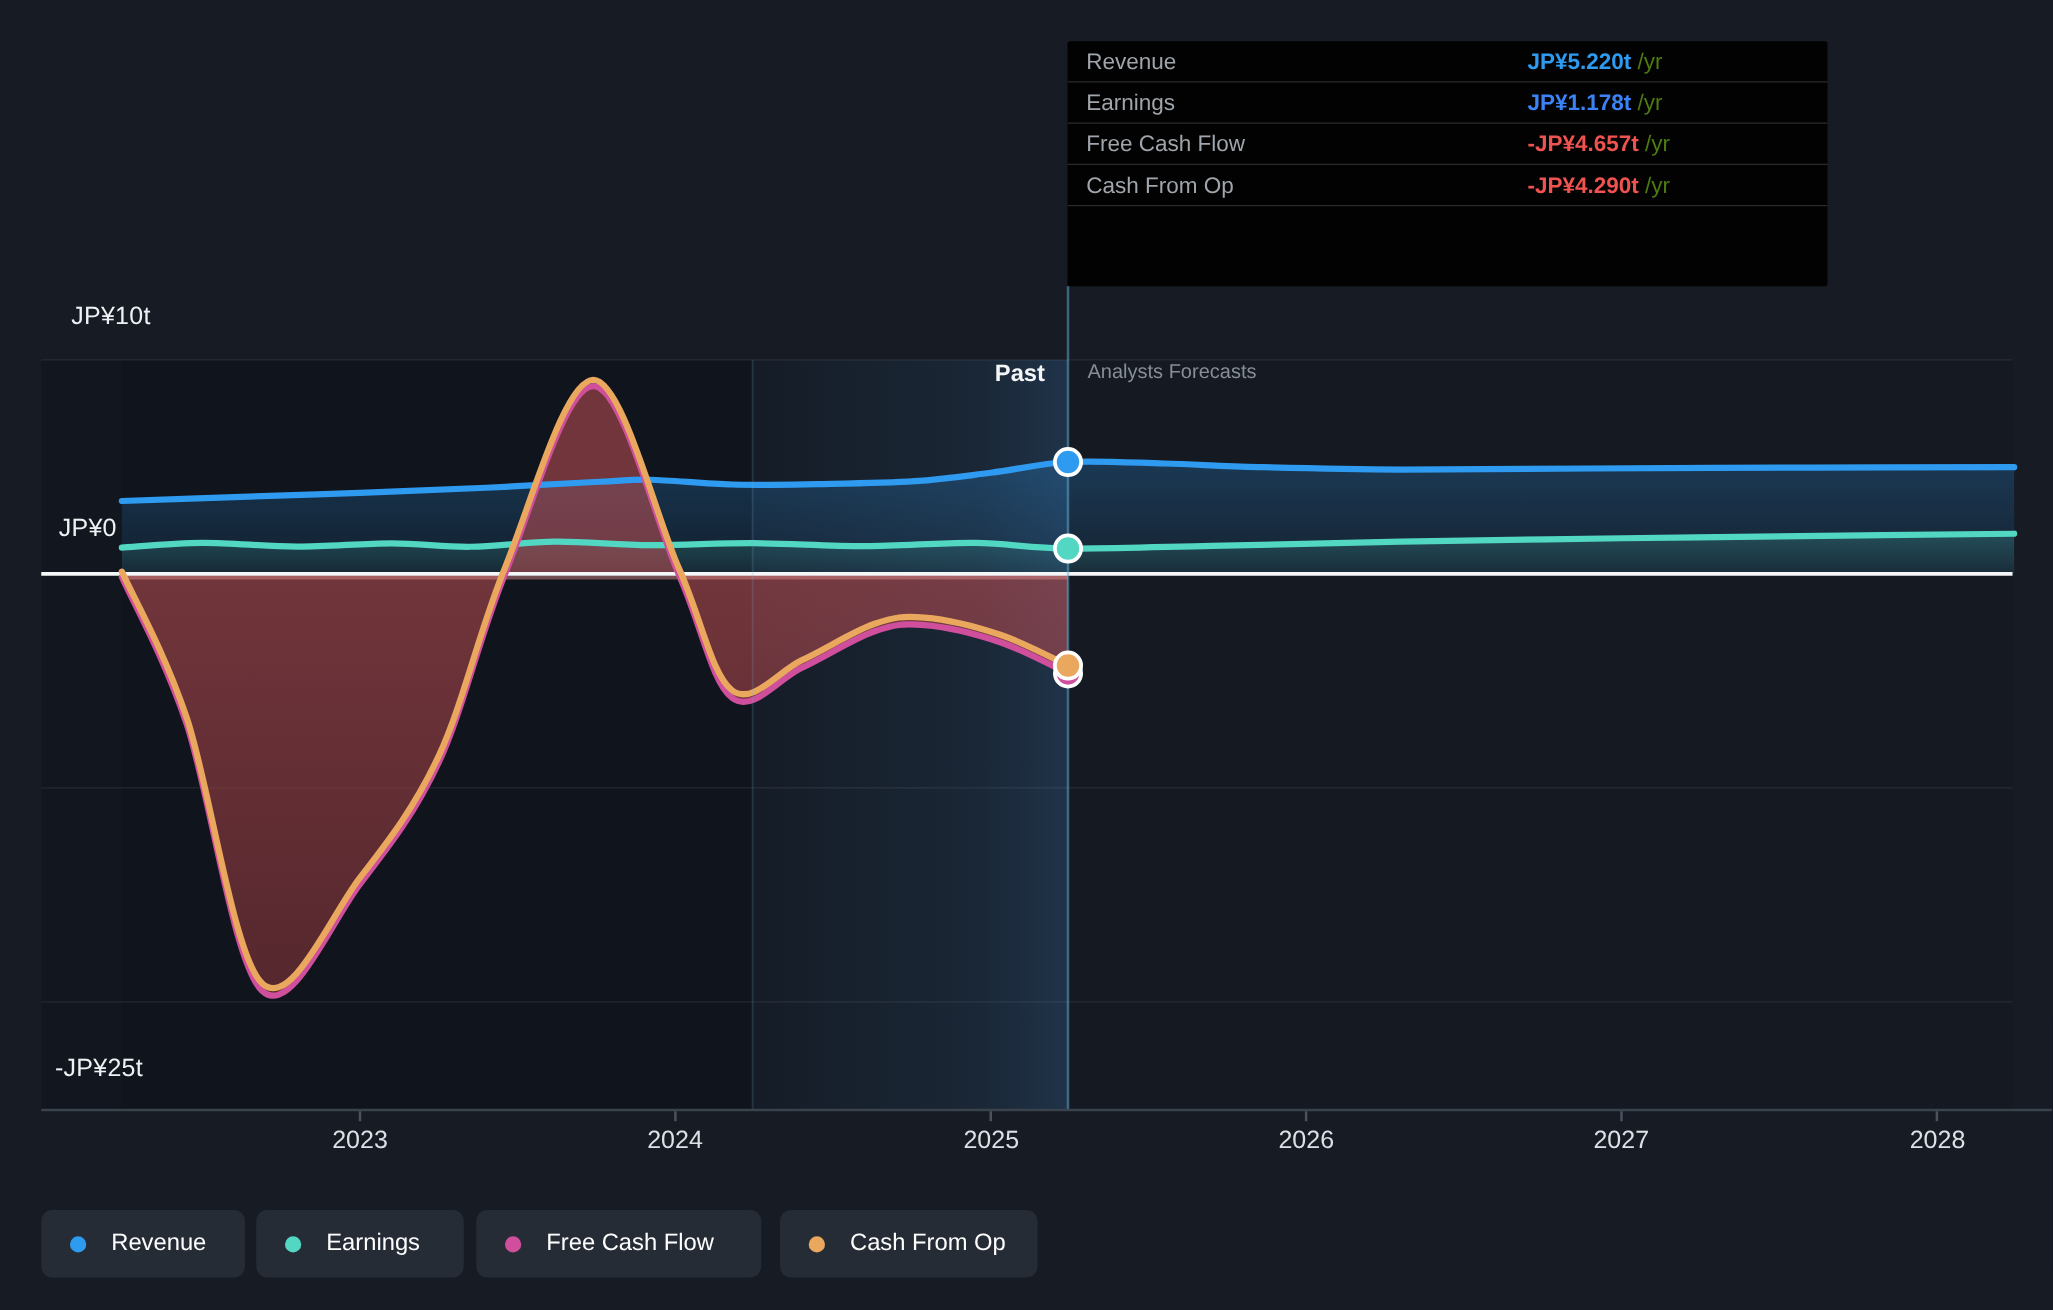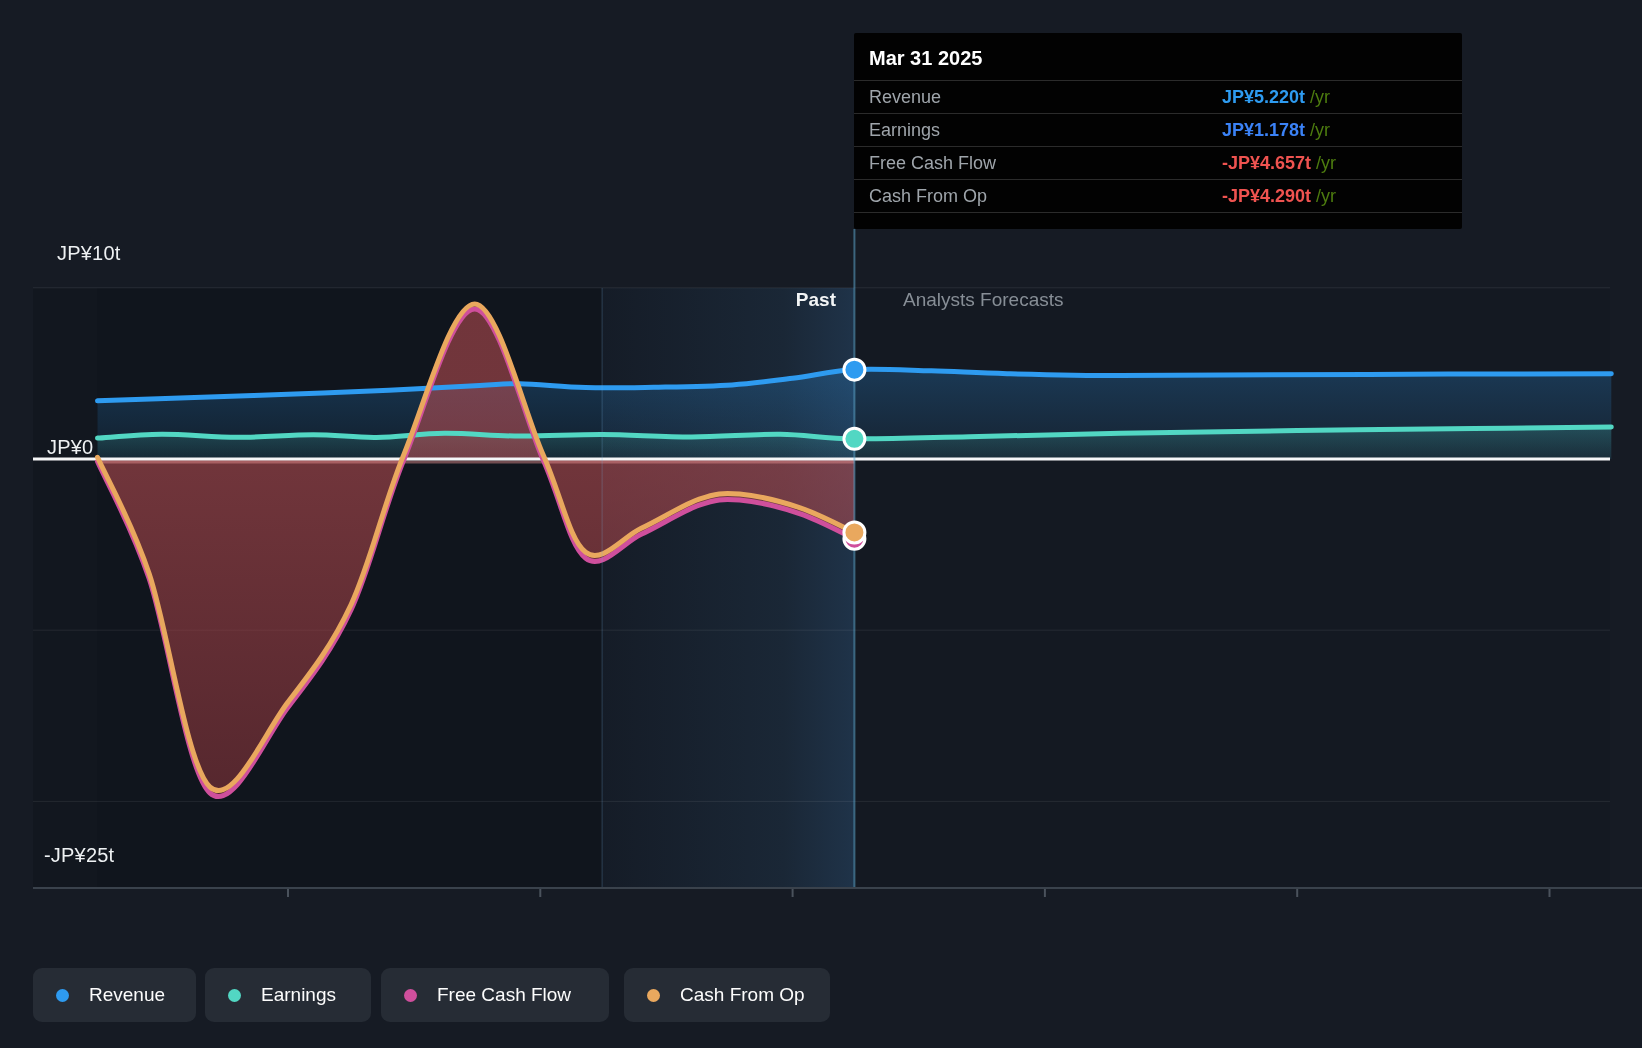--- a/index.html
+++ b/index.html
@@ -6,35 +6,35 @@
   .root{
     position:relative;width:1642px;height:1048px;background:#161b24;
     font-family:"Liberation Sans",sans-serif;overflow:hidden;
     -webkit-font-smoothing:antialiased;
   }
   svg.chart{position:absolute;left:0;top:0;}
 
   
   .ylab{position:absolute;color:#eef1f3;font-size:20px;font-weight:500;letter-spacing:.2px;}
   .ylab-top{left:57px;top:242px;}
-  .ylab-zero{left:47px;top:412px;margin-top:24px;}
+  .ylab-zero{left:47px;top:412px;}
   .ylab-bottom{left:44px;top:844px;}
   .year-labels{position:absolute;left:0;top:901px;width:100%;height:26px;}
   .year-label{position:absolute;transform:translateX(-50%);color:#dde1e5;font-size:20px;}
   .year-label:nth-of-type(1){left:288px;}
   .year-label:nth-of-type(2){left:540px;}
   .year-label:nth-of-type(3){left:793px;}
   .year-label:nth-of-type(4){left:1045px;}
   .year-label:nth-of-type(5){left:1297px;}
   .year-label:nth-of-type(6){left:1550px;}
 
   
   .past-label{position:absolute;left:696px;top:289px;width:140px;text-align:right;
     color:#f3f5f6;font-size:19px;font-weight:600;}
-  .forecast-label{position:absolute;left:870px;top:289px;color:#878e96;font-size:19px;font-weight:500;margin-left:33px;}
+  .forecast-label{position:absolute;left:870px;top:289px;color:#878e96;font-size:16px;font-weight:500;}
 
   
   .tooltip{position:absolute;left:854px;top:33px;width:608px;height:196px;
     background:#020202;border-radius:2px;box-sizing:border-box;z-index:5;}
   .tt-title{height:47px;border-bottom:1px solid #2b2b2b;box-sizing:content-box;
     color:#ffffff;font-size:20px;font-weight:700;line-height:50px;padding-left:15px;}
   .tt-row{position:relative;height:32px;border-bottom:1px solid #2b2b2b;
     line-height:33px;font-size:18px;}
   .tt-label{position:absolute;left:15px;color:#9fa5ab;}
   .tt-val{position:absolute;left:368px;white-space:nowrap;}
@@ -109,39 +109,46 @@
     </svg>
 
   <div class="ylab ylab-top">JP¥10t</div>
   <div class="ylab ylab-zero">JP¥0</div>
   <div class="ylab ylab-bottom">-JP¥25t</div>
 
   <div class="past-label">Past</div>
   <div class="forecast-label">Analysts Forecasts</div>
 
   <div class="tooltip">
-    <div class="tt-title">Mar 31 2025</div>
     <div class="tt-row">
       <span class="tt-label">Revenue</span>
       <span class="tt-val"><span class="tt-value" style="color: rgb(46, 155, 240); text-align: center;">JP¥5.220t</span> <span class="tt-suffix">/yr</span></span>
     </div>
     <div class="tt-row">
       <span class="tt-label">Earnings</span>
       <span class="tt-val"><span class="tt-value" style="color: #3b82f6;">JP¥1.178t</span> <span class="tt-suffix">/yr</span></span>
     </div>
     <div class="tt-row">
       <span class="tt-label">Free Cash Flow</span>
       <span class="tt-val"><span class="tt-value" style="color: rgb(239, 83, 80);">-JP¥4.657t</span> <span class="tt-suffix">/yr</span></span>
     </div>
     <div class="tt-row">
       <span class="tt-label">Cash From Op</span>
       <span class="tt-val"><span class="tt-value" style="color: rgb(239, 83, 80);">-JP¥4.290t</span> <span class="tt-suffix">/yr</span></span>
     </div>
   </div>
 
+  <div class="year-labels">
+    <span class="year-label">2023</span>
+    <span class="year-label">2024</span>
+    <span class="year-label">2025</span>
+    <span class="year-label">2026</span>
+    <span class="year-label">2027</span>
+    <span class="year-label">2028</span>
+  </div>
 
   <div class="legend">
     <div class="chip chip1">
       <span class="chip-dot" style="background: rgb(46, 155, 240);"></span>
       <span class="chip-label">Revenue</span>
     </div>
     <div class="chip chip2">
       <span class="chip-dot" style="background: rgb(82, 215, 195);"></span>
       <span class="chip-label">Earnings</span>
     </div>

